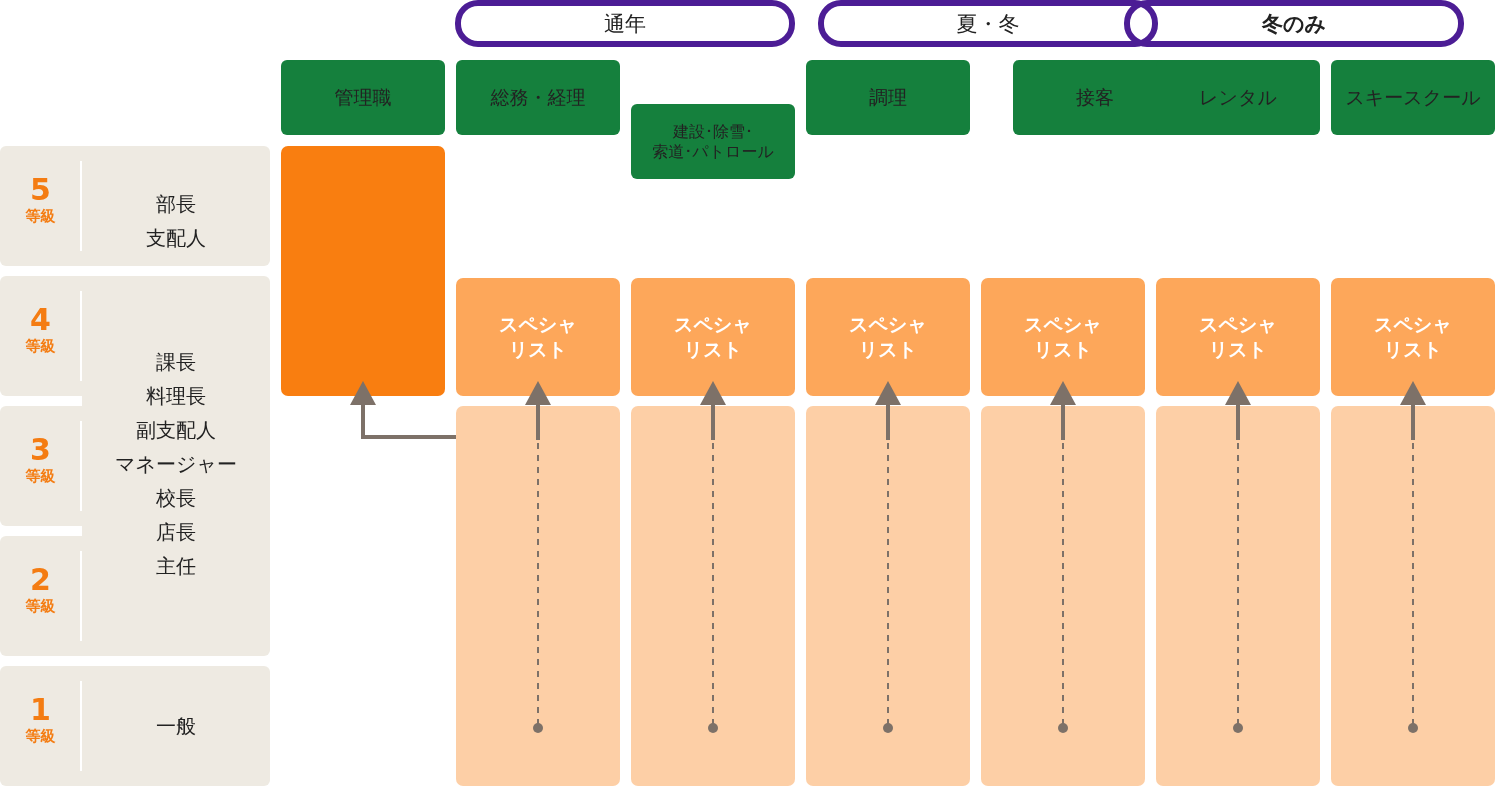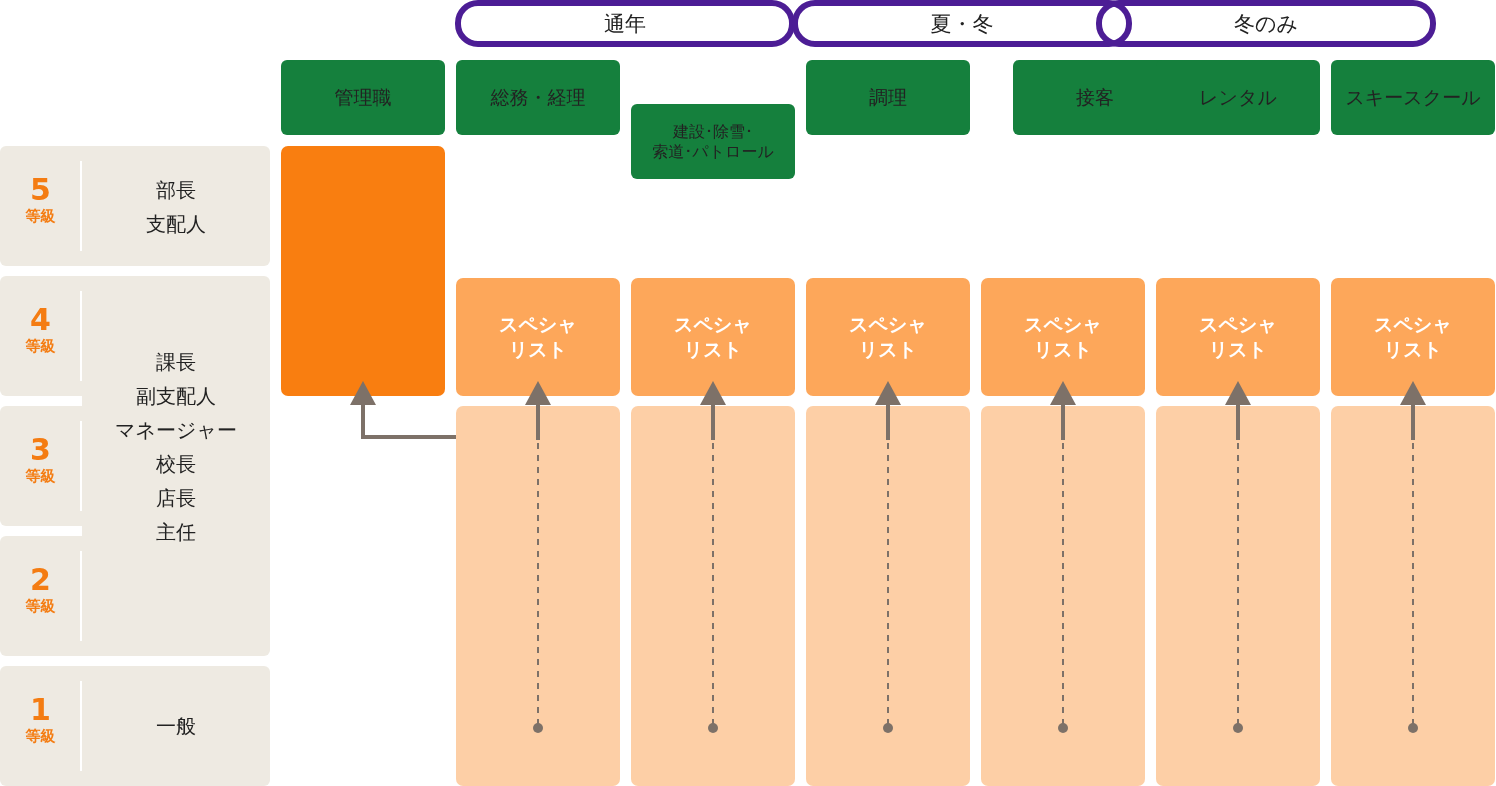--- a/index.html
+++ b/index.html
@@ -18,24 +18,24 @@
   .spec{background:#fda75a;border-radius:7px;top:278px;height:118px;width:164px;display:flex;align-items:center;justify-content:center;text-align:center;color:#fff;font-weight:bold;font-size:19px;line-height:25px;}
   .base{background:#fdcfa6;border-radius:7px;top:406px;height:380px;width:164px;}
   svg.arrows{position:absolute;left:0;top:0;}
 </style>
 </head>
 <body>
 
 <div class="abs pill" style="left:455px;width:340px;">
     <span>通年</span>
   </div>
-<div class="abs pill" style="left:792px;width:340px;">
+<div class="abs pill" style="left:818px;width:340px;">
     <span>夏・冬</span>
   </div>
-<div class="abs pill" style="left:1096px;width:340px;">
+<div class="abs pill" style="left:1124px;width:340px;font-weight:bold;">
     <span>冬のみ</span>
   </div>
 
 <div class="abs hdr" style="left:281px;">
     <span>管理職</span>
   </div>
 <div class="abs hdr" style="left:456px;">
     <span>総務・経理</span>
   </div>
 <div class="abs hdr small" style="left:631px;">
@@ -56,21 +56,21 @@
 <div class="abs hdr" style="left:1331px;">
     <span>スキースクール</span>
   </div>
 
 <div class="abs grade" style="top:146px;">
   <div class="gnum" style="top:28px;">
       <span class="n">5</span>
       <span class="k">等級</span>
     </div>
   <div class="divider" style="top:15px;height:90px;"></div>
-  <div class="roles" style="top:27px;">
+  <div class="roles" style="top:41px;">
     <div>部長</div>
     <div>支配人</div>
   </div>
 </div>
 
 <div class="abs" style="left:82px;top:276px;width:188px;height:380px;background:#eeeae2;border-radius:0 6px 6px 0;"></div>
 <div class="abs grade" style="top:276px;width:82px;border-radius:6px 0 0 6px;">
   <div class="gnum" style="top:28px;">
       <span class="n">4</span>
       <span class="k">等級</span>
@@ -88,20 +88,21 @@
   <div class="gnum" style="top:28px;">
       <span class="n">2</span>
       <span class="k">等級</span>
     </div>
   <div class="divider" style="top:15px;height:90px;"></div>
 </div>
 
 <div class="abs" style="left:82px;top:396px;width:0;height:10px;"></div>
 <div class="abs roles" style="top:345px;">
   <div>課長</div>
+  <div>料理長</div>
   <div>副支配人</div>
   <div>マネージャー</div>
   <div>校長</div>
   <div>店長</div>
   <div>主任</div>
 </div>
 
 <div class="abs grade" style="top:666px;">
   <div class="gnum" style="top:28px;">
       <span class="n">1</span>

